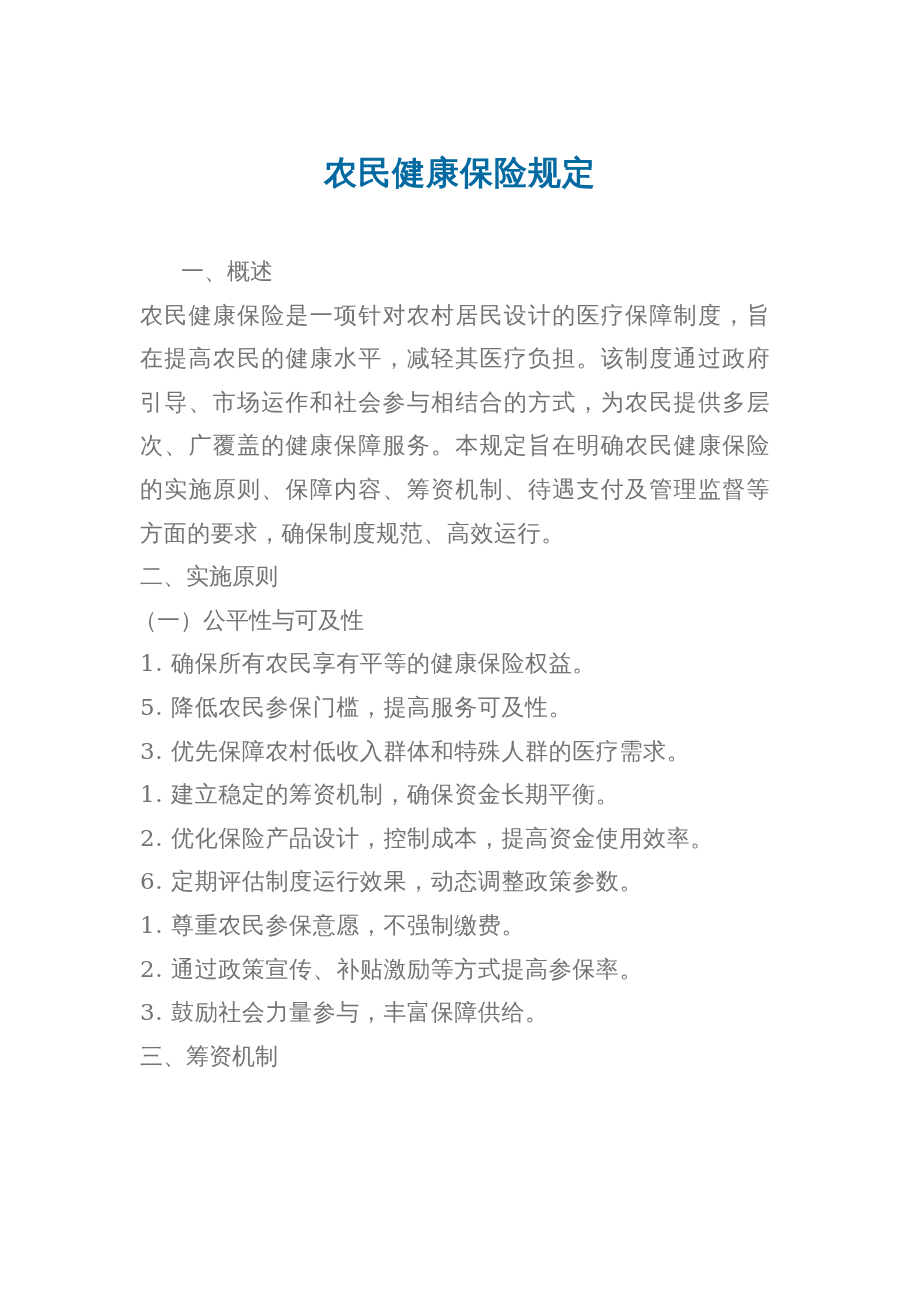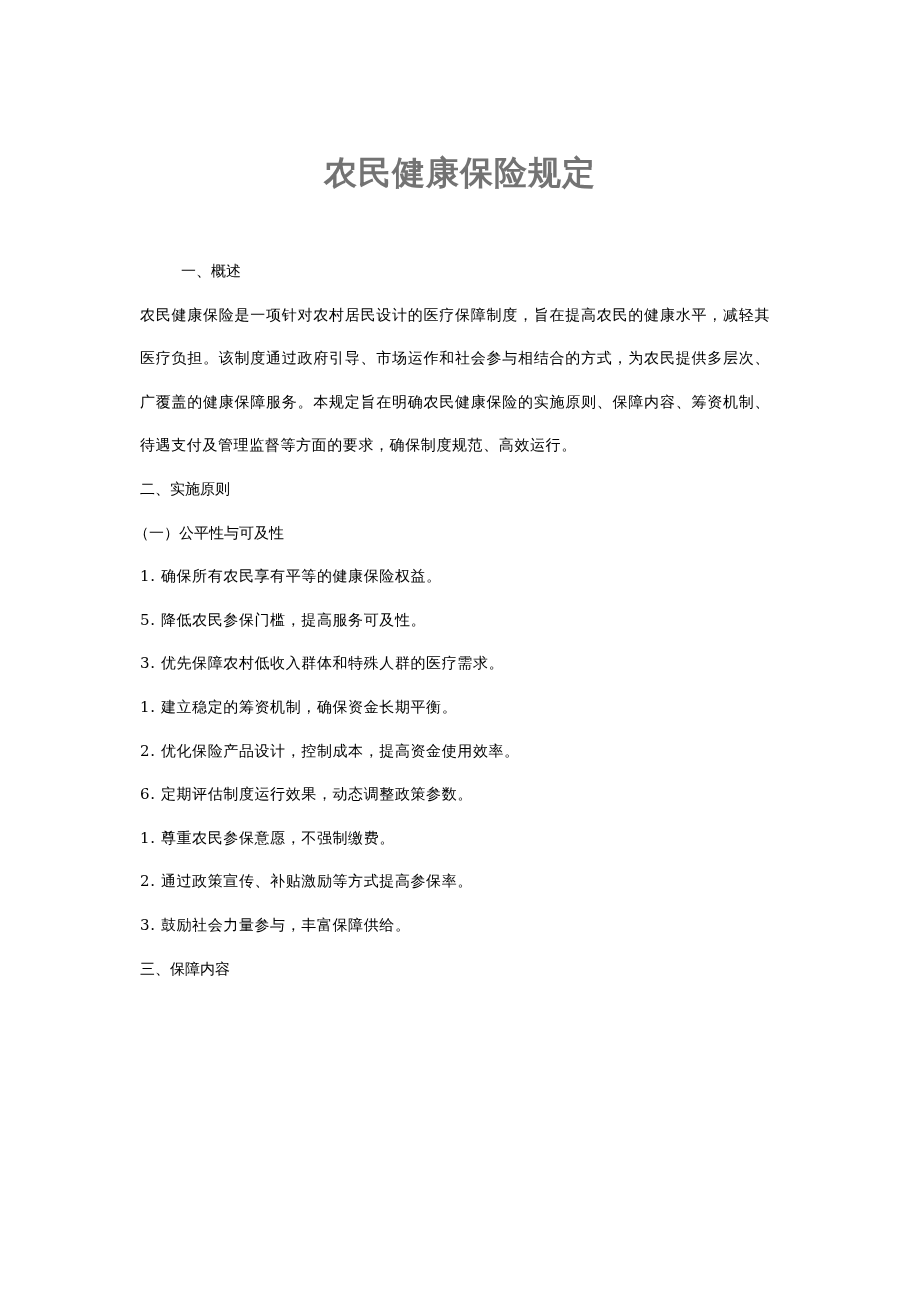--- a/index.html
+++ b/index.html
@@ -1,27 +1,27 @@
 <!DOCTYPE html>
 <html><head>
 <meta charset="utf-8">
 <style>
   html, body { margin: 0; padding: 0; background: #ffffff; }
   body { width: 920px; height: 1302px; position: relative; overflow: hidden; color: #1a1a1a; }
   .page { position: absolute; left: 0; top: 0; width: 920px; height: 1302px; background: #ffffff; }
   .title {
     position: absolute; left: 0; top: 148px; width: 920px; text-align: center;
     font-family: "DejaVu Sans", "Liberation Sans", sans-serif;
-    font-size: 33px; font-weight: bold; letter-spacing: 1px; color: #737373;
+    font-size: 33px; font-weight: bold; letter-spacing: 1px; color: #0369a1;
     line-height: 50px; margin: 0;
   }
   .body {
     position: absolute; left: 140px; top: 250px; width: 630px;
     font-family: "DejaVu Serif", "Liberation Serif", serif;
-    font-size: 15px; line-height: 43.6px; color: #000000;
+    font-size: 23px; line-height: 43.6px; color: #737373;
   }
   .body p { margin: 0; padding: 0; }
   .indent { text-indent: 41px; }
   .para { text-align: justify; text-align-last: left; letter-spacing: 0.6px; }
   .sub { padding-left: 0; text-indent: -6px; }
   .item { letter-spacing: 0.6px; }
 </style>
 </head>
 <body>
 
@@ -40,15 +40,15 @@
     <p class="item">3. 优先保障农村低收入群体和特殊人群的医疗需求。</p>
 
     <p class="item">1. 建立稳定的筹资机制，确保资金长期平衡。</p>
     <p class="item">2. 优化保险产品设计，控制成本，提高资金使用效率。</p>
     <p class="item">6. 定期评估制度运行效果，动态调整政策参数。</p>
 
     <p class="item">1. 尊重农民参保意愿，不强制缴费。</p>
     <p class="item">2. 通过政策宣传、补贴激励等方式提高参保率。</p>
     <p class="item">3. 鼓励社会力量参与，丰富保障供给。</p>
 
-    <p>三、保障内容</p>
+    <p>三、筹资机制</p>
   </div>
 </div>
 
 </body></html>

